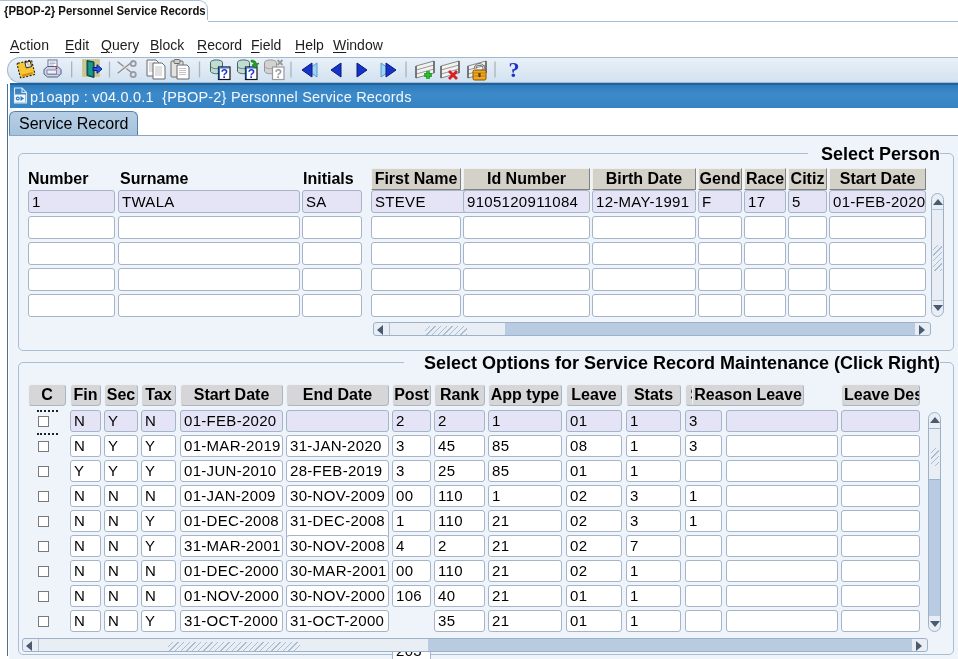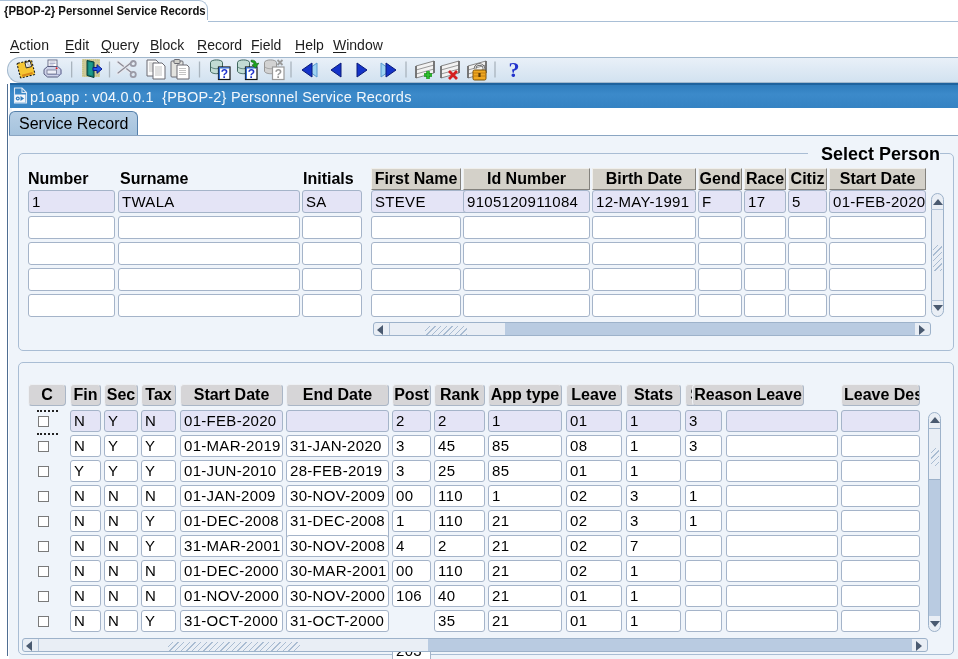--- a/index.html
+++ b/index.html
@@ -232,20 +232,21 @@
 <div class="arw" style="left:932.5px;top:305px;border-left:5px solid transparent;border-right:5px solid transparent;border-top:6px solid #4a5a70"></div>
 <div style="position:absolute;left:931px;top:209px;width:12px;height:1px;background:#b4c4d8"></div>
 <div style="position:absolute;left:931px;top:300px;width:12px;height:1px;background:#b4c4d8"></div>
 <div class="sbv" style="position:absolute;left:373px;top:322px;width:558px;height:14px;border-radius:3px"></div>
 <div class="track ab" style="position:absolute;left:505px;top:323px;width:410px;height:12px"></div>
 <div class="ab" style="position:absolute;left:425px;top:325.5px;width:42px;height:9px;background-image:repeating-linear-gradient(135deg,transparent 0,transparent 3px,#a9bcd2 3px,#a9bcd2 4px);background-color:#e9eef5;"></div>
 <div class="arw" style="left:377px;top:324.5px;border-top:5px solid transparent;border-bottom:5px solid transparent;border-right:6px solid #4a5a70"></div>
 <div class="arw" style="left:919px;top:324.5px;border-top:5px solid transparent;border-bottom:5px solid transparent;border-left:6px solid #4a5a70"></div>
 <div style="position:absolute;left:389px;top:323px;width:1px;height:12px;background:#b4c4d8"></div>
 <div style="position:absolute;left:18px;top:362px;width:936px;height:293px;box-sizing:border-box;border:1px solid #a9bdd4;border-radius:5px"></div>
+<div class="ab" style="position:absolute;left:404px;top:354px;width:536px;height:18px;background:#eff4fa;font:bold 18px/18px 'Liberation Sans',sans-serif;color:#000;text-align:right;padding-right:0px">Select Options for Service Record Maintenance (Click Right)</div>
 <div class="hdr2" style="left:28px;top:384px;width:38px;height:22px;">C</div>
 <div class="hdr2" style="left:70px;top:384px;width:31px;height:22px;">Fin</div>
 <div class="hdr2" style="left:104px;top:384px;width:34px;height:22px;">Sec</div>
 <div class="hdr2" style="left:141px;top:384px;width:35px;height:22px;">Tax</div>
 <div class="hdr2" style="left:180px;top:384px;width:103px;height:22px;">Start Date</div>
 <div class="hdr2" style="left:286px;top:384px;width:103px;height:22px;">End Date</div>
 <div class="hdr2" style="left:392px;top:384px;width:39px;height:22px;">Post</div>
 <div class="hdr2" style="left:434px;top:384px;width:51px;height:22px;">Rank</div>
 <div class="hdr2" style="left:488px;top:384px;width:74px;height:22px;">App type</div>
 <div class="hdr2" style="left:566px;top:384px;width:56px;height:22px;">Leave</div>

